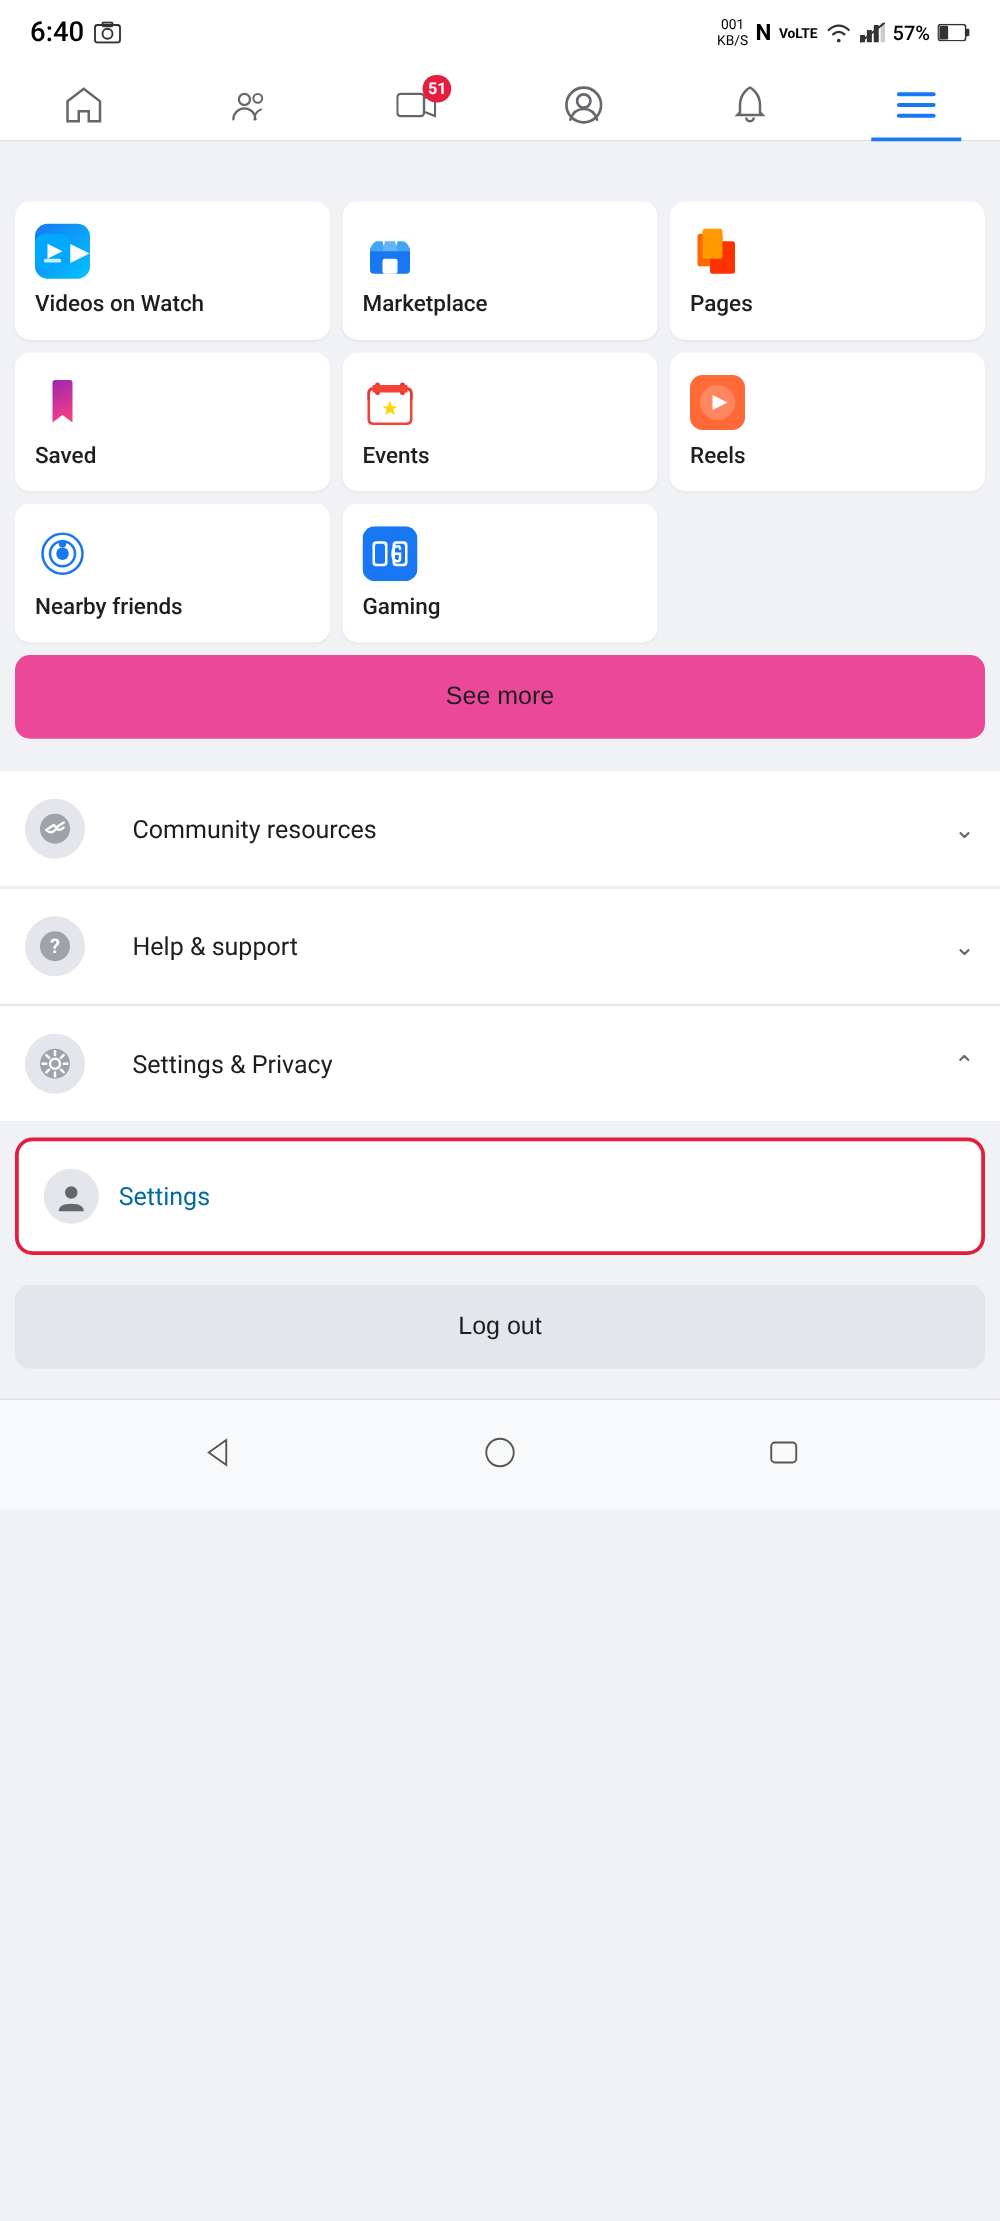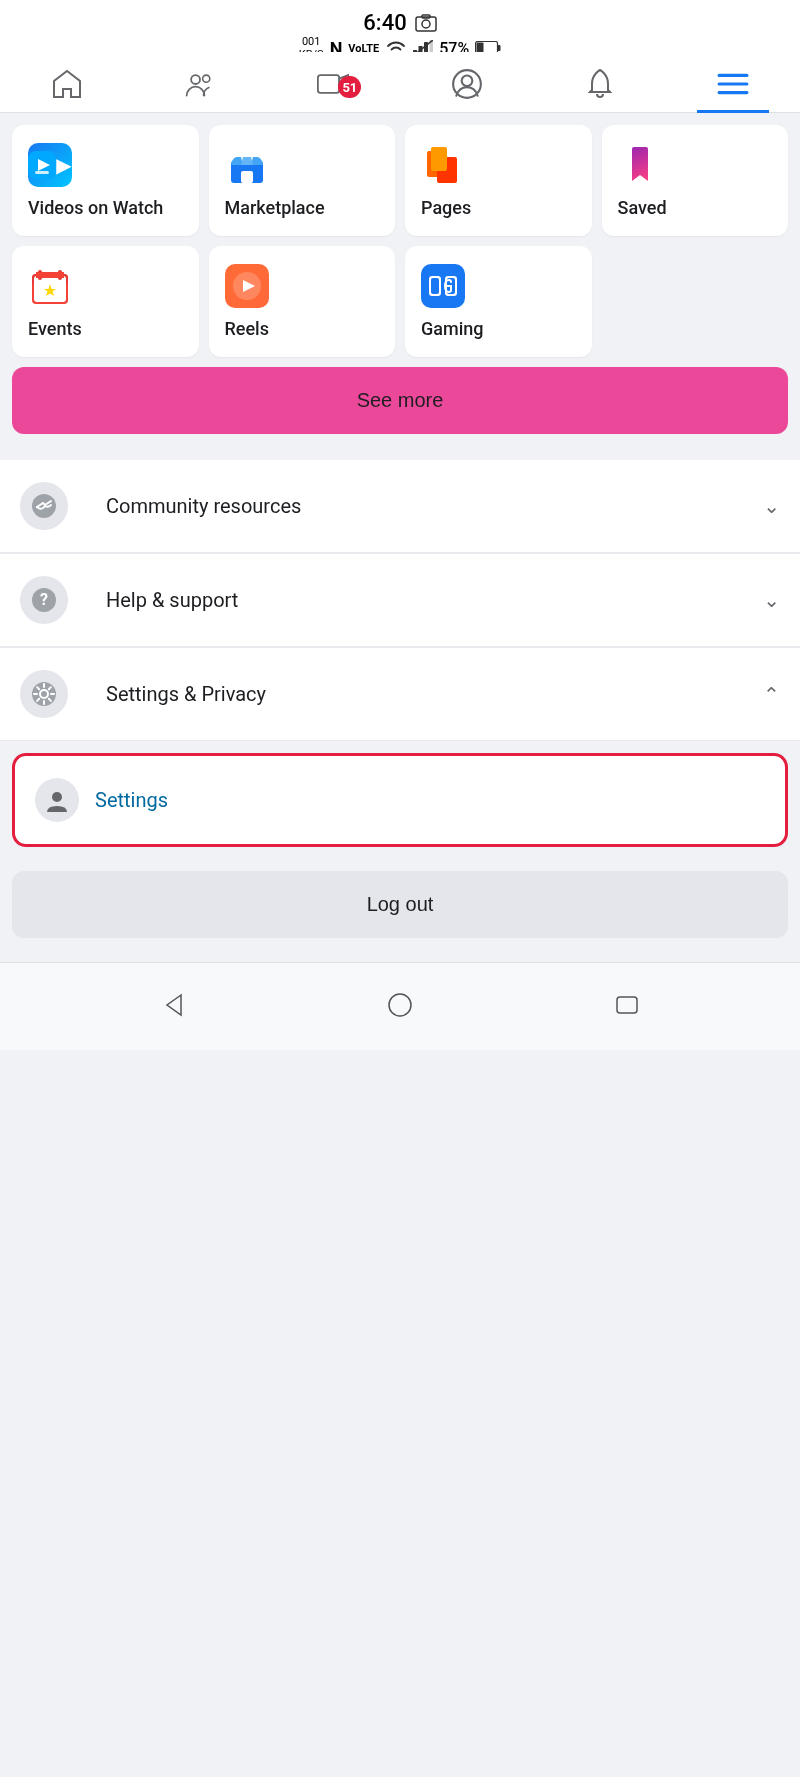--- a/index.html
+++ b/index.html
@@ -13,21 +13,20 @@
     }
 
     
     .status-bar {
       background: #fff;
       display: flex;
       justify-content: space-between;
       align-items: center;
       padding: 10px 24px;
       height: 52px;
-      flex-direction: column;
     }
     .status-time {
       font-size: 22px;
       font-weight: 500;
       color: #000;
       display: flex;
       align-items: center;
       gap: 8px;
     }
     .status-icons {
@@ -64,21 +63,21 @@
       content: '';
       position: absolute;
       bottom: -5px;
       left: 0;
       right: 0;
       height: 3px;
       background: #1877f2;
     }
     .nav-badge {
       position: absolute;
-      top: 16px;
+      top: 0px;
       right: 8px;
       background: #e41e3f;
       color: #fff;
       border-radius: 12px;
       font-size: 13px;
       font-weight: bold;
       min-width: 22px;
       height: 22px;
       display: flex;
       align-items: center;
@@ -88,23 +87,24 @@
 
     
     .main-content {
       padding: 12px 12px 0;
       background: #f0f2f5;
     }
 
     
     .menu-grid {
       display: grid;
-      grid-template-columns: 1fr 1fr 1fr 1fr;
+      grid-template-columns: 1fr 1fr 1fr;
       gap: 10px;
       margin-bottom: 10px;
+      margin-top: 36px;
     }
 
     .menu-card {
       background: #fff;
       border-radius: 12px;
       padding: 18px 16px;
       display: flex;
       flex-direction: column;
       gap: 10px;
       cursor: pointer;
@@ -496,20 +496,32 @@
               <stop offset="0%" stop-color="#ff6b35"></stop>
               <stop offset="50%" stop-color="#ff3399"></stop>
               <stop offset="100%" stop-color="#9c27b0"></stop>
             </linearGradient>
           </defs>
         </svg>
       </div>
       <span class="menu-card-label">Reels</span>
     </div>
 
+    <div class="menu-card">
+      <div class="icon-nearby svg-icon">
+        <svg width="44" height="44" viewBox="0 0 44 44">
+          <circle cx="22" cy="22" r="16" fill="none" stroke="#1877f2" stroke-width="2"></circle>
+          <circle cx="22" cy="22" r="10" fill="none" stroke="#1877f2" stroke-width="2"></circle>
+          <circle cx="22" cy="22" r="5" fill="#1877f2"></circle>
+          <circle cx="22" cy="14" r="3" fill="#1877f2"></circle>
+          <path d="M18 22c0-2.2 1.8-4 4-4s4 1.8 4 4" stroke="#1877f2" stroke-width="1.5" fill="none"></path>
+        </svg>
+      </div>
+      <span class="menu-card-label">Nearby friends</span>
+    </div>
 
     <div class="menu-card">
       <div class="icon-gaming svg-icon">
         <svg width="44" height="44" viewBox="0 0 44 44">
           <rect width="44" height="44" rx="10" fill="#1877f2"></rect>
 
           <rect x="8" y="12" width="12" height="20" rx="3" fill="white"></rect>
           <rect x="10" y="14" width="8" height="16" rx="2" fill="#1877f2"></rect>
           <rect x="24" y="12" width="12" height="20" rx="3" fill="white"></rect>
           <rect x="26" y="14" width="8" height="16" rx="2" fill="#1877f2"></rect>

